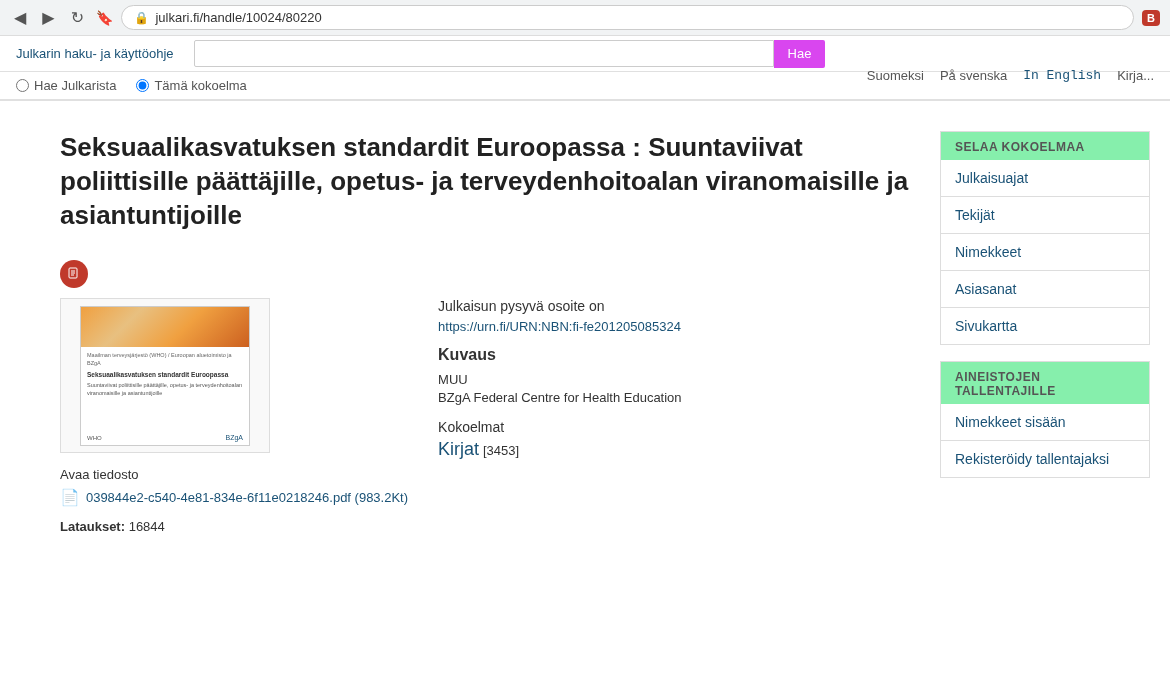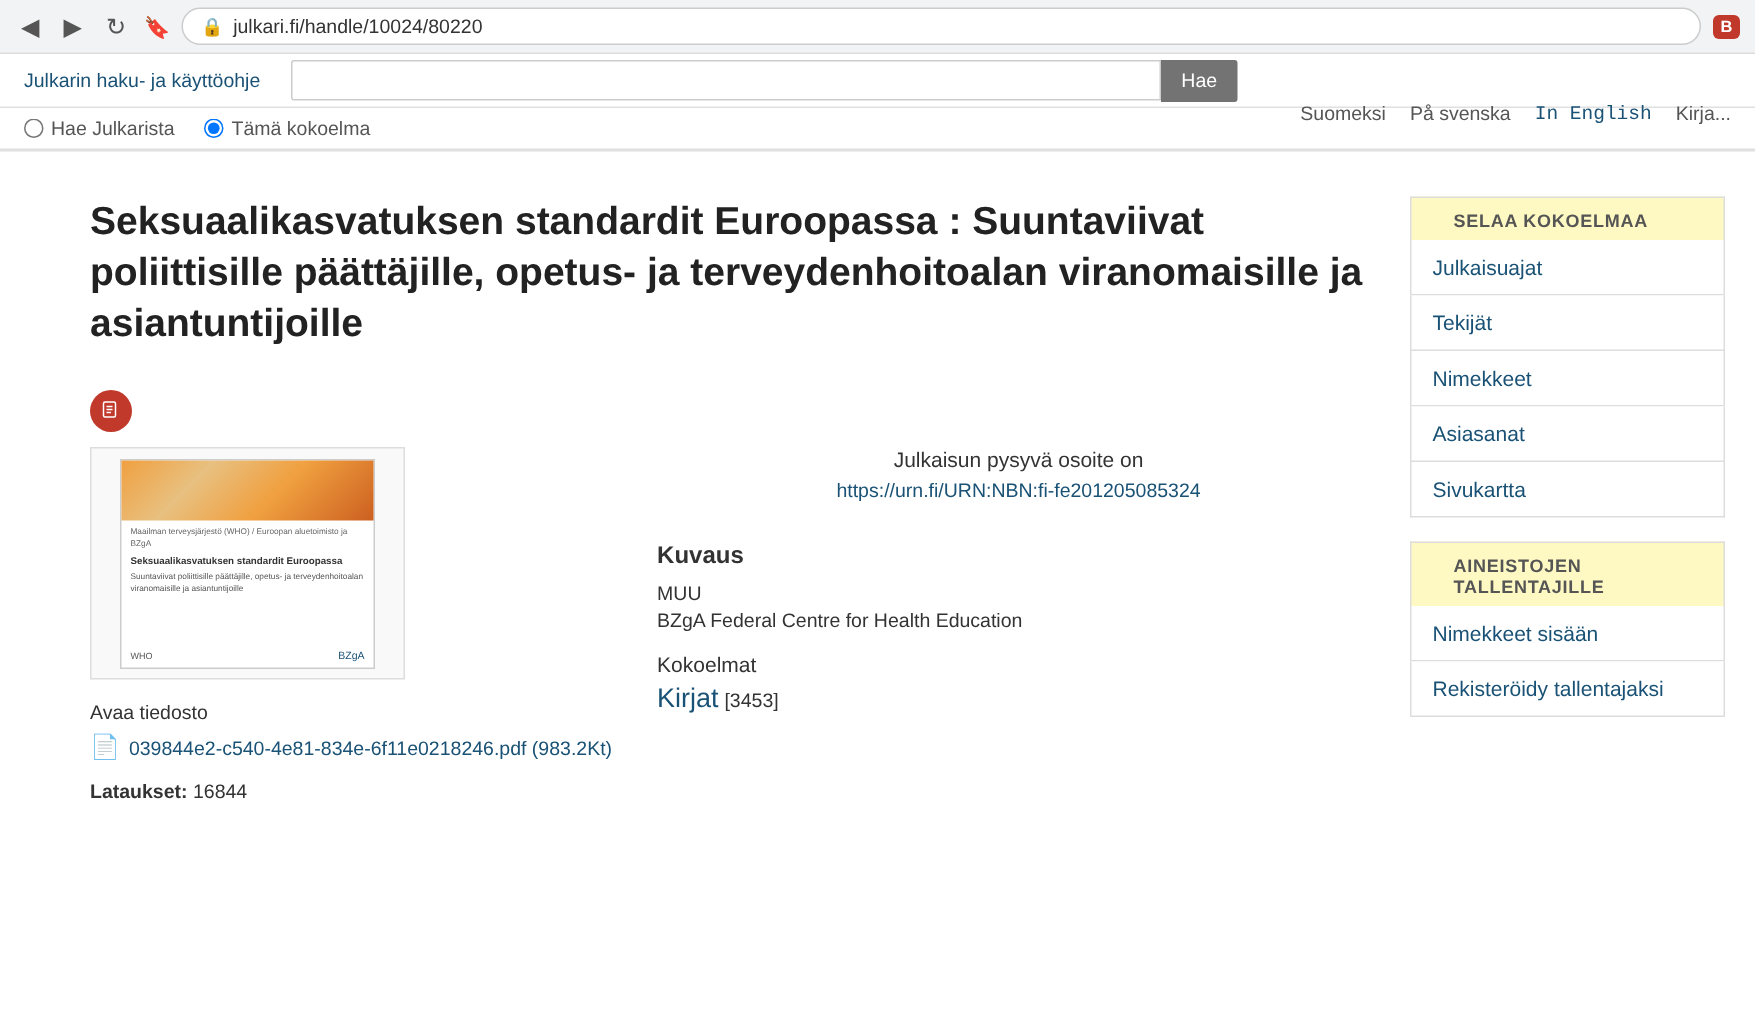--- a/index.html
+++ b/index.html
@@ -220,21 +220,21 @@
     .downloads-row {
       margin-top: 12px;
       font-size: 13px;
     }
     .downloads-row span.label { font-weight: bold; }
 
     
     .metadata-col {
       flex: 1;
     }
-    .perm-link-section { margin-bottom: 28px; text-align: center; }
+    .perm-link-section { margin-bottom: 12px; }
     .perm-link-section .perm-label {
       font-size: 14px;
       font-weight: normal;
       color: #333;
       margin-bottom: 4px;
     }
     .perm-link-section a {
       color: #1a5276;
       text-decoration: none;
       font-size: 13px;
@@ -288,22 +288,22 @@
     .sidebar {
       width: 210px;
       flex-shrink: 0;
     }
     .sidebar-section-label {
       font-size: 12px;
       font-weight: bold;
       color: #555;
       text-transform: uppercase;
       letter-spacing: 0.5px;
-      padding: 8px 28px 6px;
-      background: #fef9c3;
+      padding: 8px 14px 6px;
+      background: #86efac;
       border: 1px solid #ddd;
       border-bottom: none;
       margin-top: 0;
     }
     .sidebar-item {
       display: block;
       padding: 10px 14px;
       border: 1px solid #ddd;
       border-top: none;
       background: #fff;
@@ -331,21 +331,21 @@
   </div>
   <div style="position:relative; display:inline-block;">
     <div class="browser-ext-icon">B</div>
   </div>
 </div>
 
 <div class="top-nav">
   <div class="top-nav-search">
     <a href="#" style="text-decoration:none; color:#1a5276; font-size:13px; margin-right:20px;">Julkarin haku- ja käyttöohje</a>
     <input type="text" style="width: 580px; padding: 5px 10px; border: 1px solid rgb(204, 204, 204); font-size: 13px; border-radius: 2px 0px 0px 2px;">
-    <button style="background:#737373; border:none; color:#fff; padding:5px 14px; cursor:pointer; border-radius:0 2px 2px 0; font-size:13px; height:28px;">Hae</button>
+    <button style="background:#d946ef; border:none; color:#fff; padding:5px 14px; cursor:pointer; border-radius:0 2px 2px 0; font-size:13px; height:28px;">Hae</button>
   </div>
   <div class="top-nav-links">
     <a href="#">Suomeksi</a>
     <a href="#">På svenska</a>
     <a href="#" style="color:#1a5276; font-weight:normal;font-family:Liberation Mono, monospace;">In English</a>
     <a href="#">Kirja...</a>
   </div>
 </div>
 
 <div class="scope-row">

